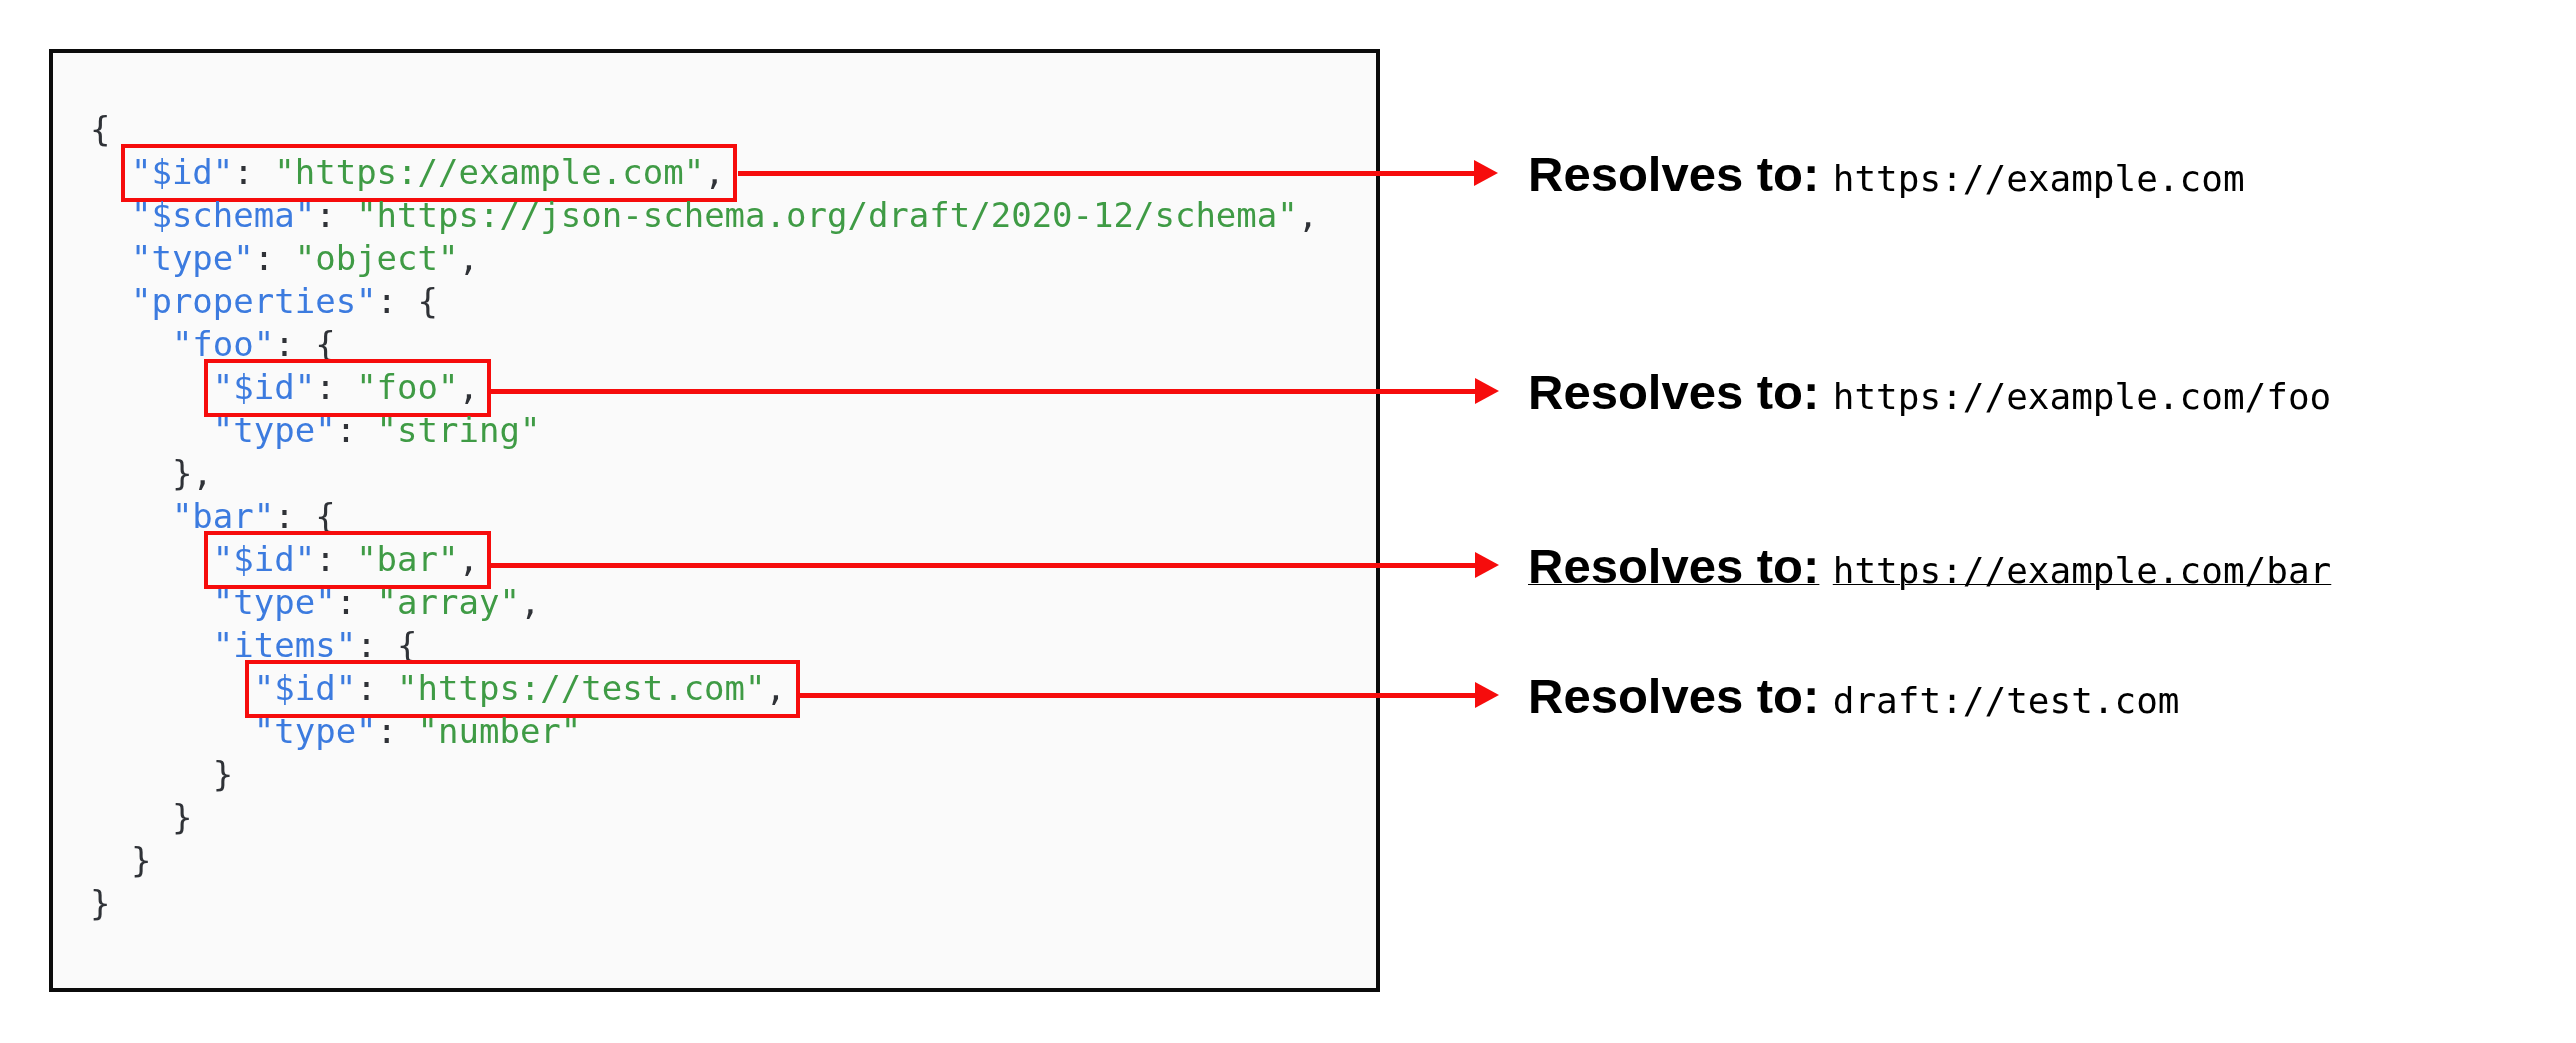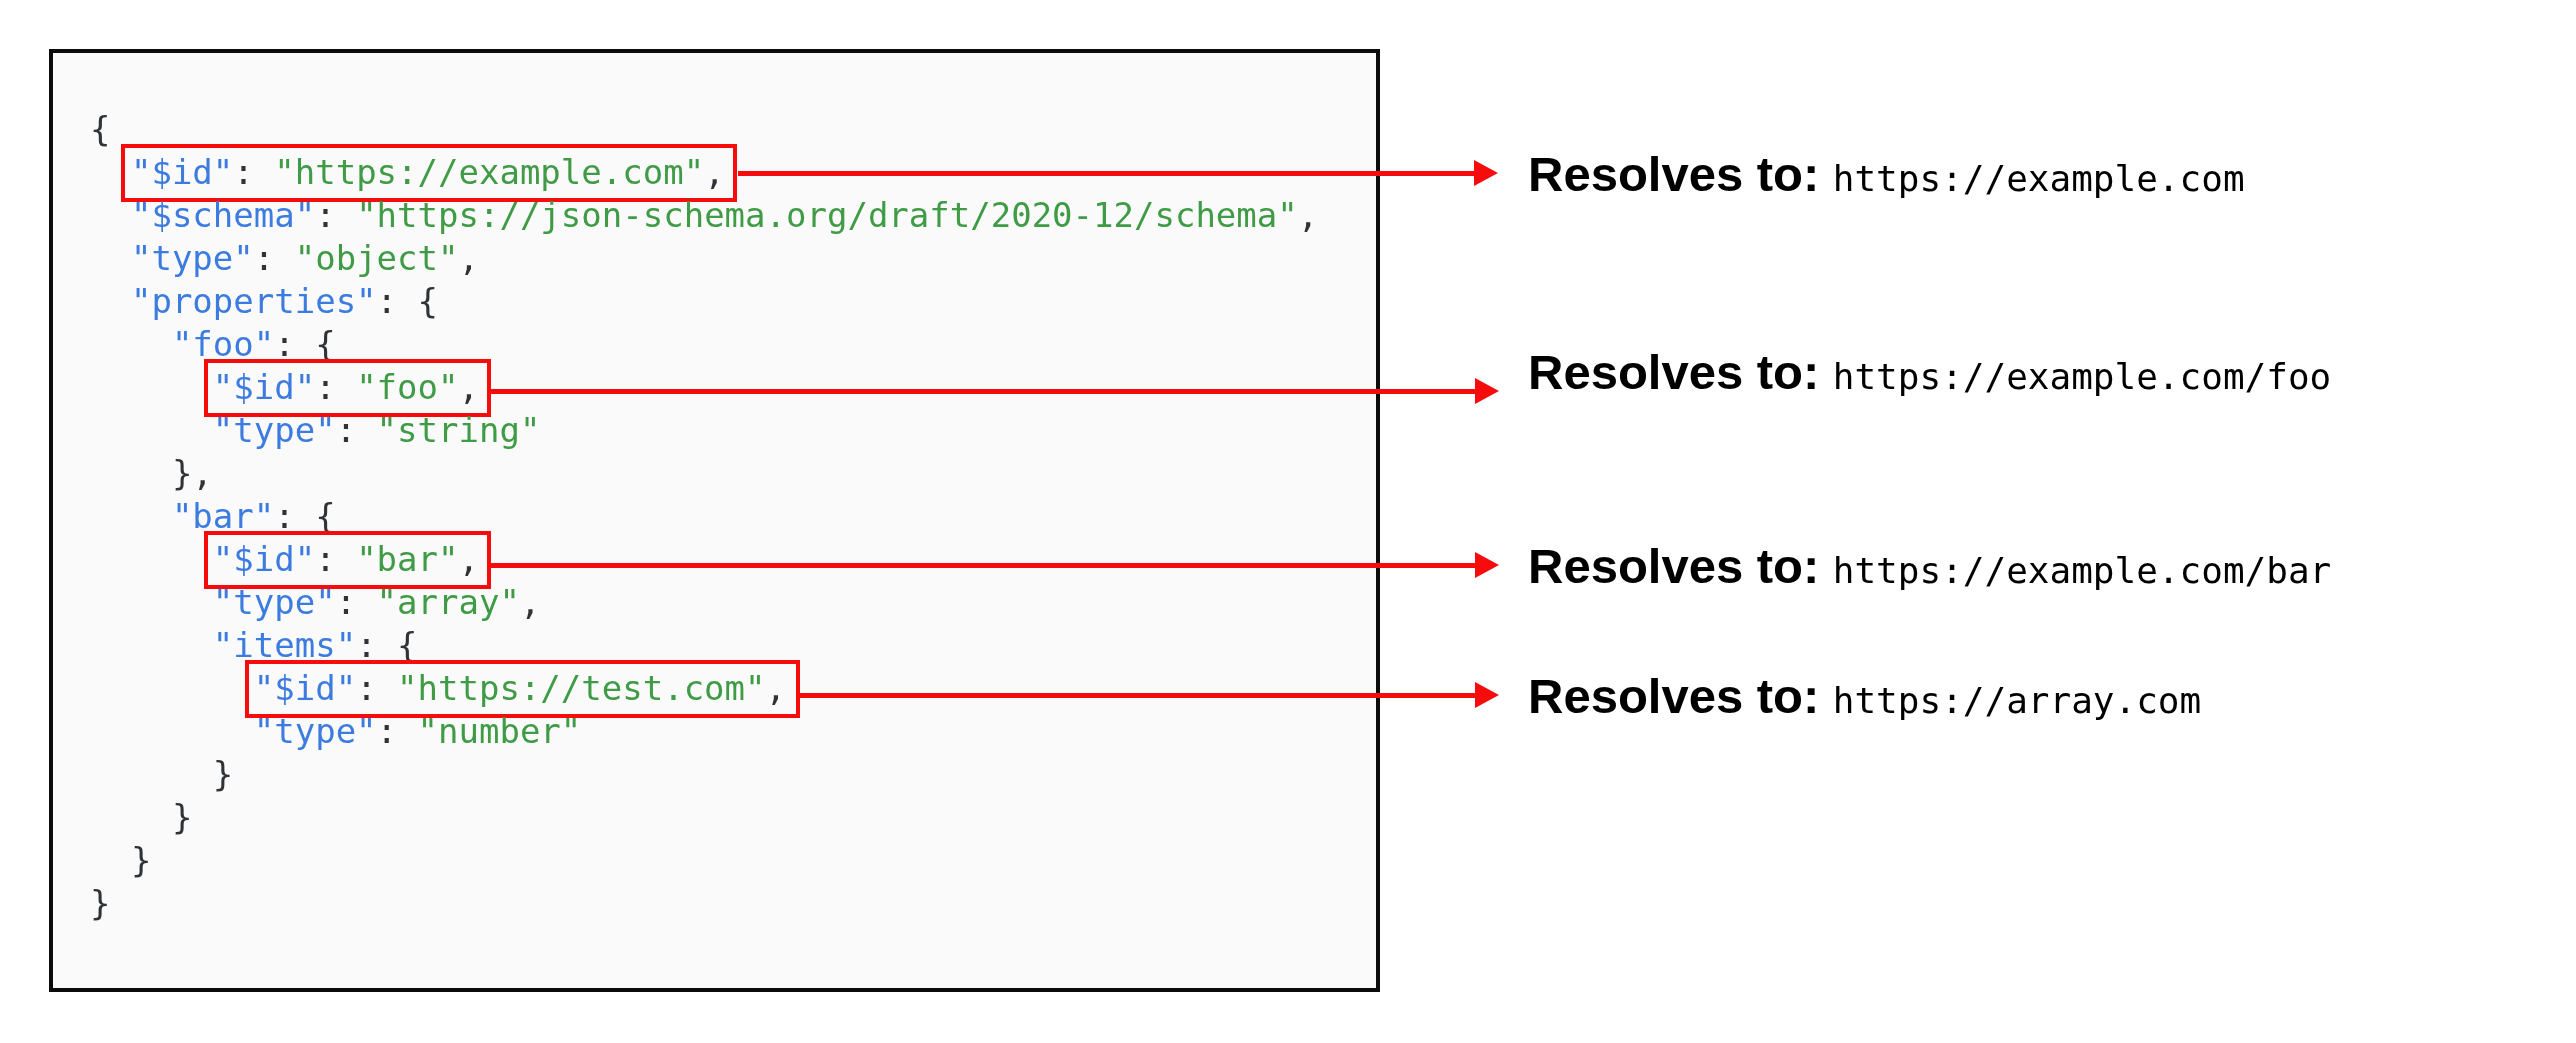--- a/index.html
+++ b/index.html
@@ -100,22 +100,22 @@
 <div class="arrow" style="left:488px;top:563px;width:987px;">
   <span class="head"></span>
 </div>
 <div class="arrow" style="left:798px;top:693px;width:677px;">
   <span class="head"></span>
 </div>
 
 <div class="annotation" style="top:146px;">
   <span class="lbl">Resolves to:</span><span class="url">https://example.com</span>
 </div>
-<div class="annotation" style="top:344px;">
+<div class="annotation" style="top:364px;">
   <span class="lbl">Resolves to:</span><span class="url">https://example.com/foo</span>
 </div>
-<div class="annotation" style="top:538px;">
+<div class="annotation" style="top:538px;text-decoration:underline;">
   <span class="lbl">Resolves to:</span><span class="url">https://example.com/bar</span>
 </div>
 <div class="annotation" style="top:668px;">
-  <span class="lbl">Resolves to:</span><span class="url">https://array.com</span>
+  <span class="lbl">Resolves to:</span><span class="url">draft://test.com</span>
 </div>
 
 
 </body></html>

